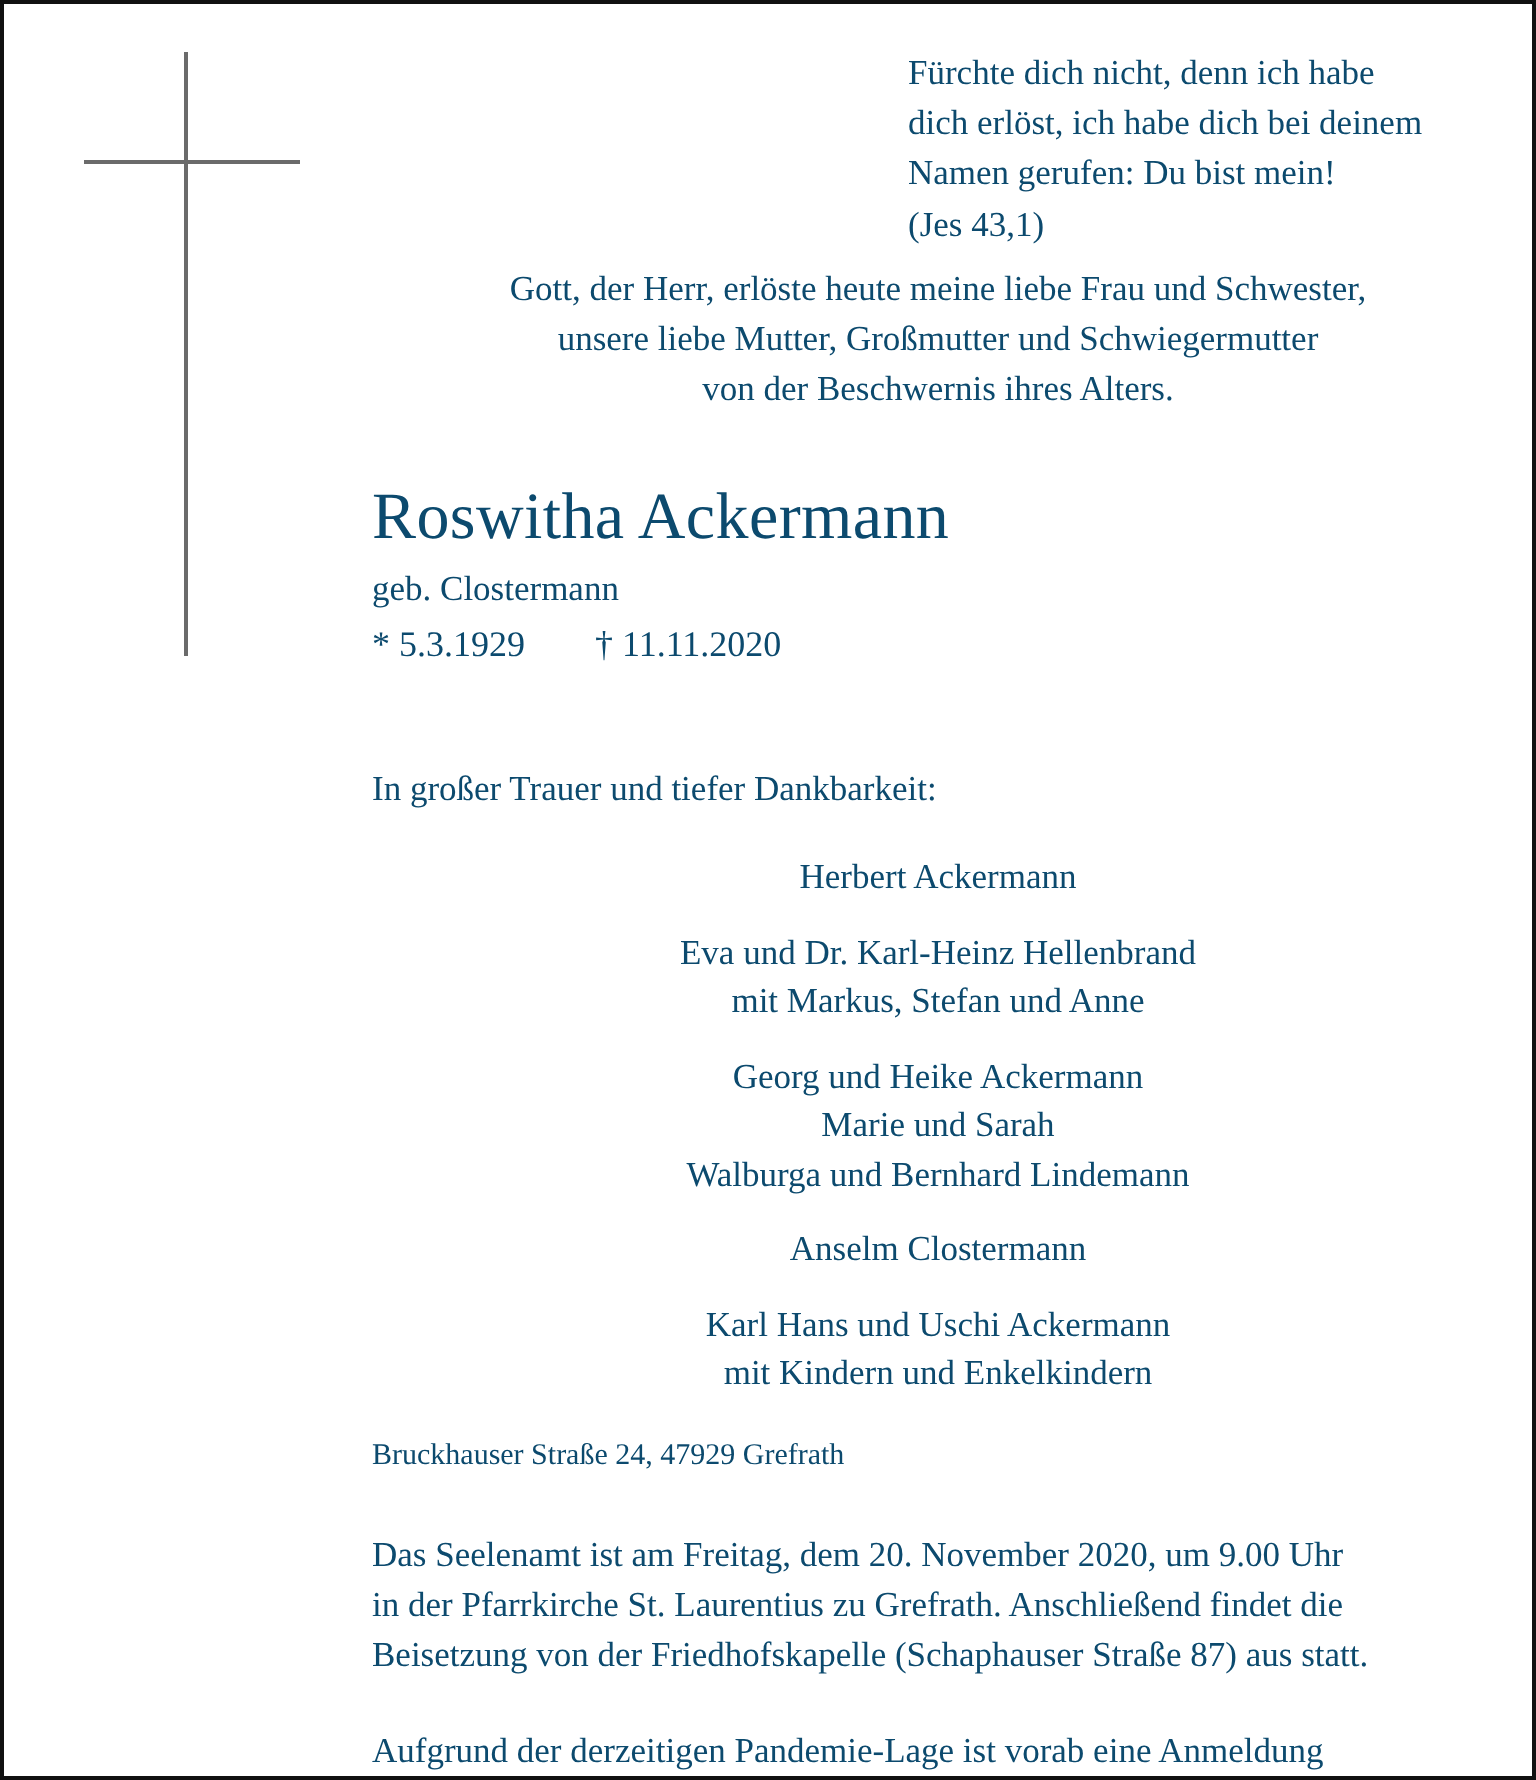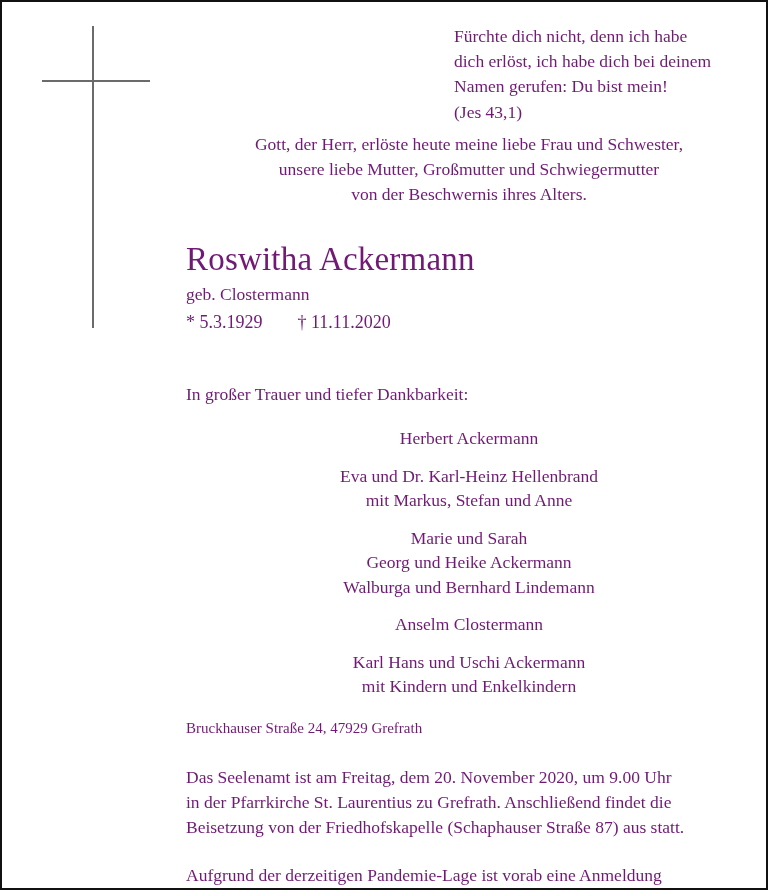--- a/index.html
+++ b/index.html
@@ -9,21 +9,21 @@
   }
   .page {
     position: relative;
     width: 768px;
     height: 890px;
     background: #ffffff;
     border: 2px solid #111111;
     box-sizing: border-box;
     overflow: hidden;
     font-family: "Liberation Serif", "DejaVu Serif", serif;
-    color: #701a75;
+    color: #0c4a6e;
   }
 
   
   .cross {
     position: absolute;
     left: 0;
     top: 0;
     width: 180px;
     height: 340px;
     pointer-events: none;
@@ -175,22 +175,22 @@
 
     <div class="family">
       <div class="group">
         <div class="line">Herbert Ackermann</div>
       </div>
       <div class="group">
         <div class="line">Eva und Dr. Karl-Heinz Hellenbrand</div>
         <div class="line">mit Markus, Stefan und Anne</div>
       </div>
       <div class="group">
+        <div class="line">Georg und Heike Ackermann</div>
         <div class="line">Marie und Sarah</div>
-        <div class="line">Georg und Heike Ackermann</div>
         <div class="line">Walburga und Bernhard Lindemann</div>
       </div>
       <div class="group">
         <div class="line">Anselm Clostermann</div>
       </div>
       <div class="group">
         <div class="line">Karl Hans und Uschi Ackermann</div>
         <div class="line">mit Kindern und Enkelkindern</div>
       </div>
     </div>

